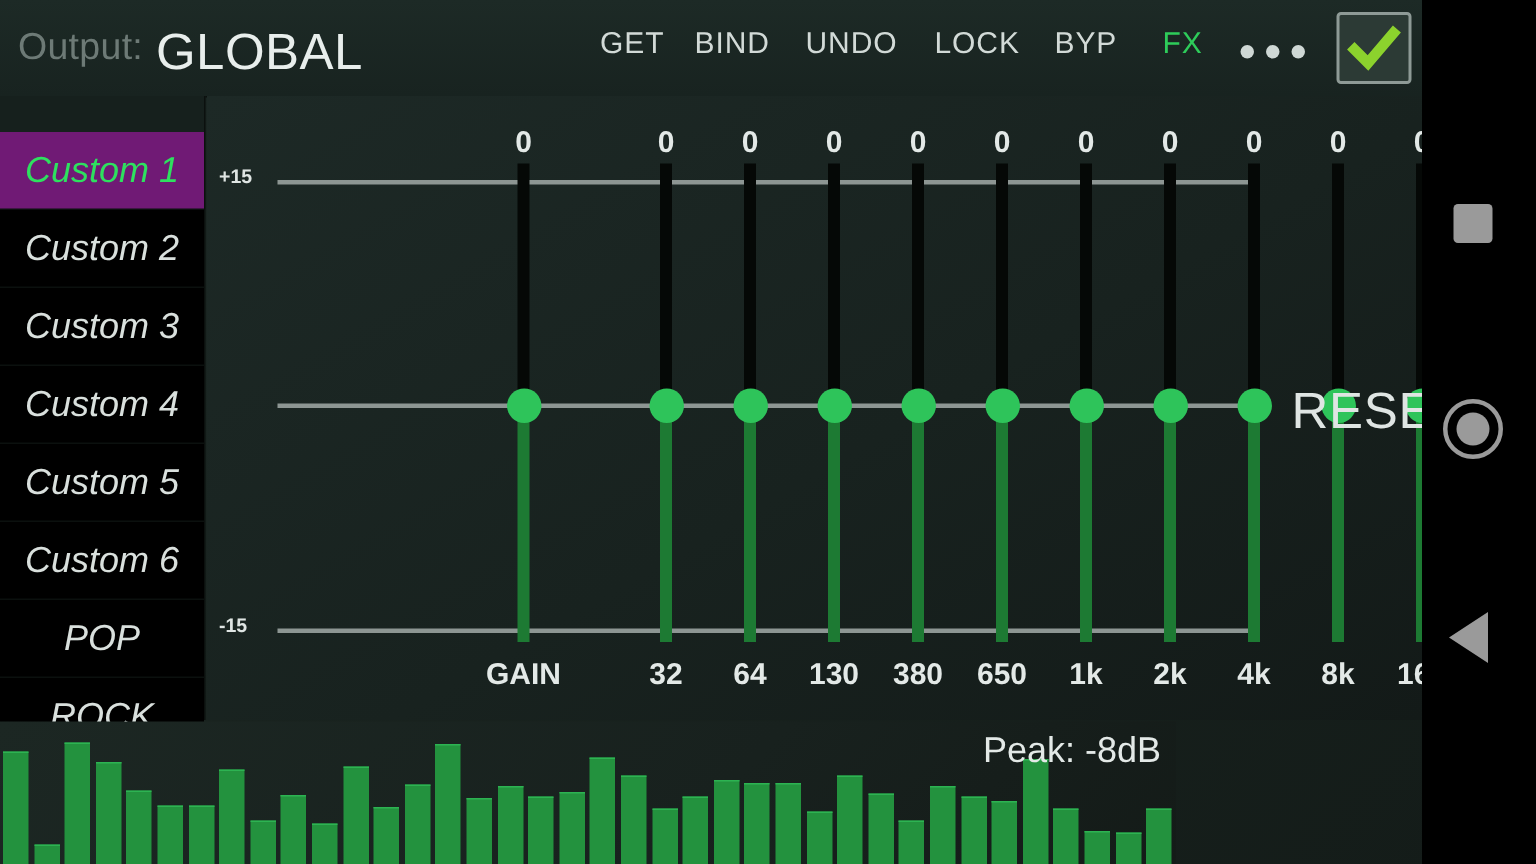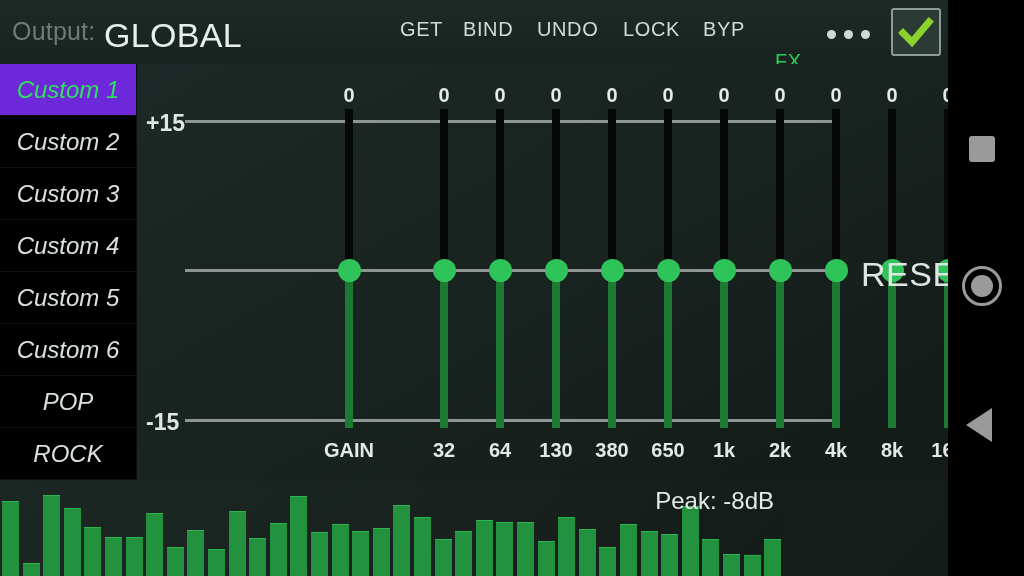--- a/index.html
+++ b/index.html
@@ -85,40 +85,41 @@
     font-style: italic;
     font-size: 24px;
     color: #d9e0dd;
     text-align: center;
     background: #000000;
     cursor: pointer;
     white-space: nowrap;
     overflow: hidden;
   }
   .preset.selected {
-    background: #6d28d9;
+    background: #701a75;
     color: #2ee05f;
+    margin-top: 24px;
   }
 
   
   #eq {
     position: absolute; left: 138px; top: 64px;
     width: 810px; height: 416px;
     background: linear-gradient(150deg,#1d2926 0%, #18221f 55%, #131a18 100%);
   }
   .grid-line {
     position: absolute; left: 47px; width: 655px; height: 3px;
     background: #8d9693;
   }
   #line-top { top: 56px; }
   #line-mid { top: 205px; background: #8d9693; }
   #line-bot { top: 355px; }
   .axis-label {
     position: absolute; left: 8px;
-    font-size: 23px; font-weight: bold; color: #dfe5e3;
+    font-size: 13px; font-weight: bold; color: #dfe5e3;
   }
   #lab-top { top: 46px; }
   #lab-bot { top: 345px; }
 
   .band { position: absolute; top: 0; width: 60px; }
   .band .val {
     position: absolute; top: 20px; left: 0; width: 60px;
     text-align: center; font-size: 20px; font-weight: bold;
     color: #e3e9e7;
   }
@@ -204,21 +205,21 @@
 
     <div id="header">
       <span id="output-label">Output:</span>
       <span id="output-value">GLOBAL</span>
       <div id="toolbar-buttons">
           <button class="tool-btn" style="left: 400px;">GET</button>
           <button class="tool-btn" style="left: 463px;">BIND</button>
           <button class="tool-btn" style="left: 537px;">UNDO</button>
           <button class="tool-btn" style="left: 623px;">LOCK</button>
           <button class="tool-btn" style="left: 703px;">BYP</button>
-          <button class="tool-btn fx" style="left: 775px; margin-top: 32px;">FX</button>
+          <button class="tool-btn fx" style="left: 775px;">FX</button>
         </div>
       <div id="dots">
         <i></i>
           <i></i>
           <i></i>
       </div>
       <div id="apply-btn">
         <svg width="46" height="44" viewBox="0 0 46 44">
           <polyline points="10,23 19,32 36,12" fill="none" stroke="#8cd22d" stroke-width="7" stroke-linecap="square" stroke-linejoin="miter"></polyline>
         </svg>

